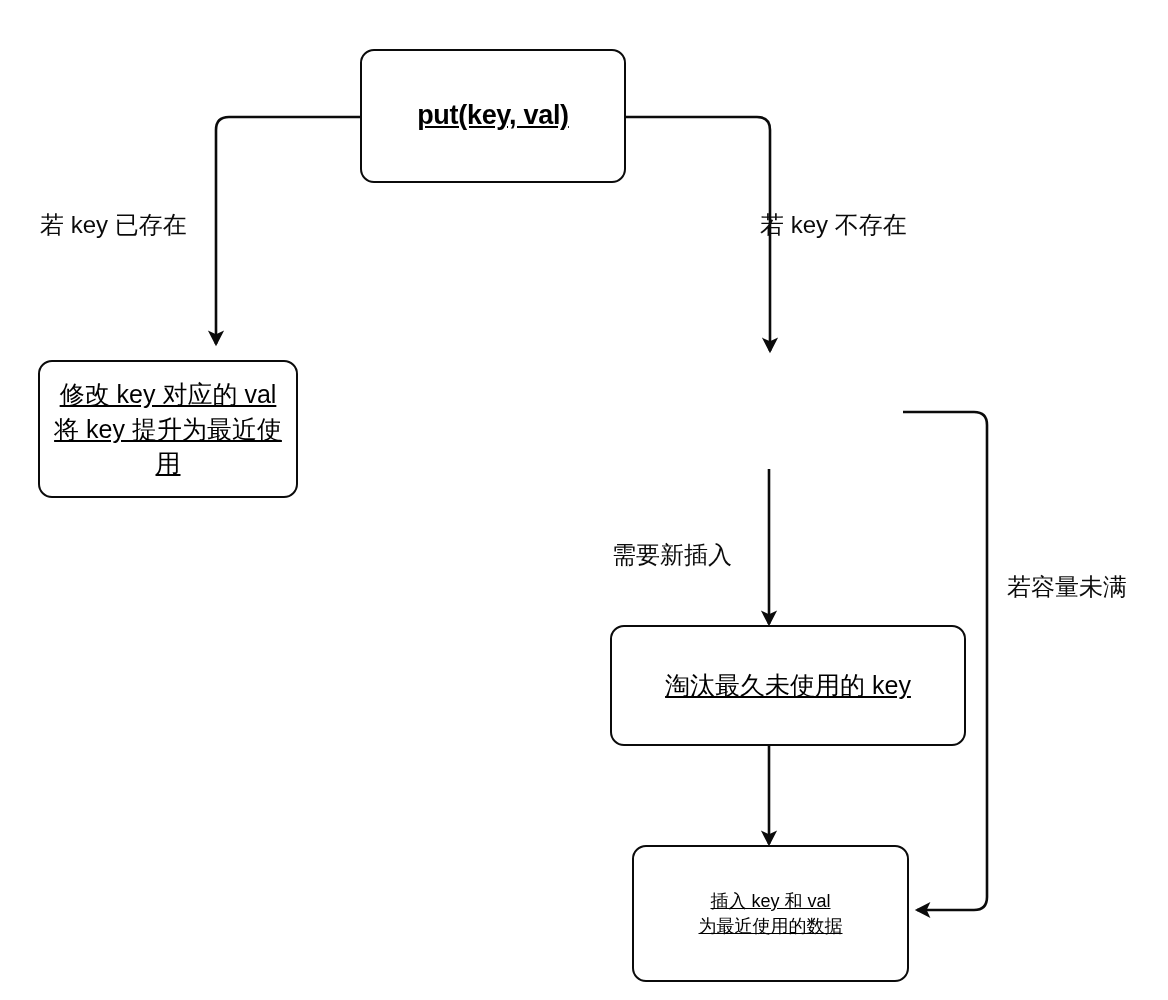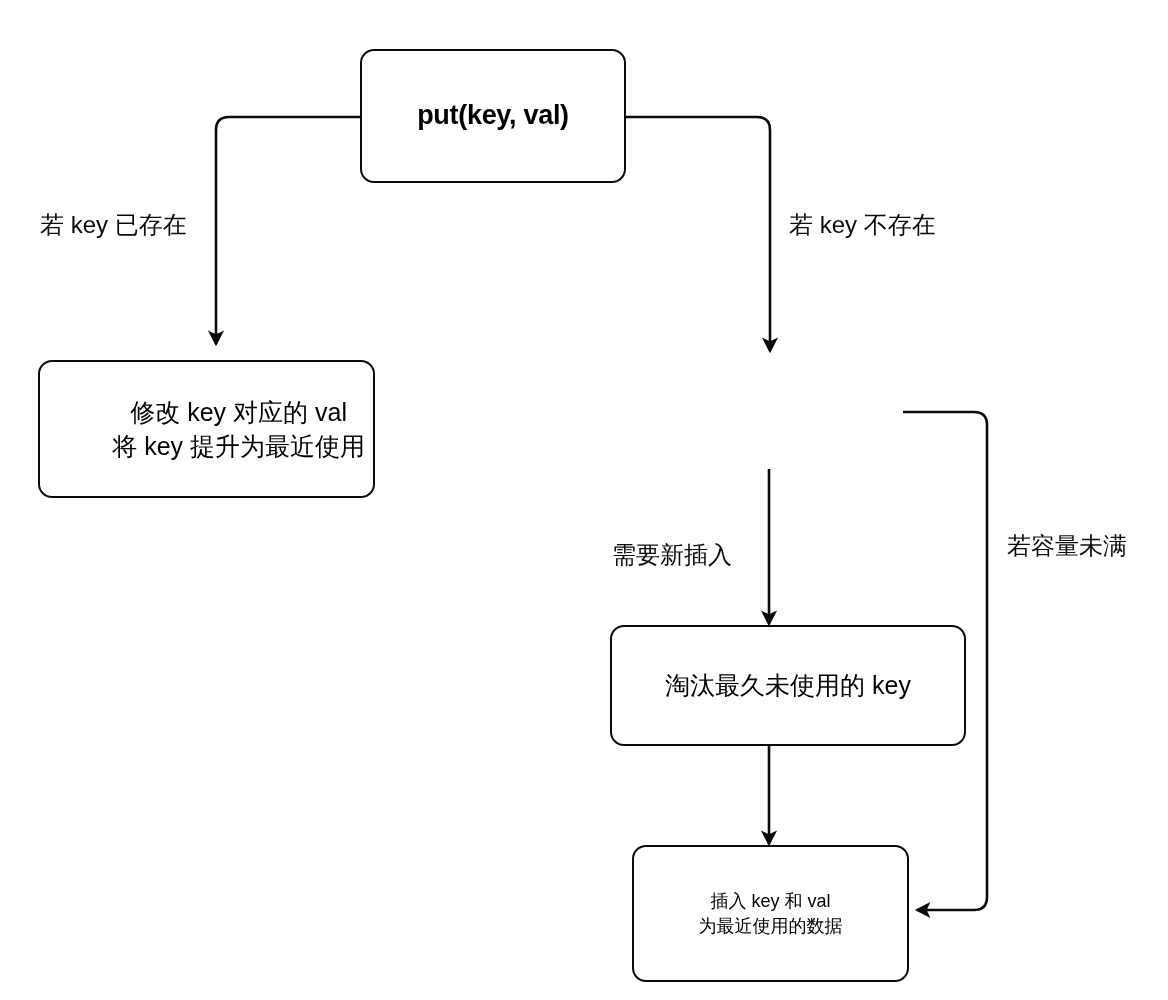--- a/index.html
+++ b/index.html
@@ -31,42 +31,42 @@
     border-radius: 14px;
     background: #ffffff;
     display: flex;
     align-items: center;
     justify-content: center;
     text-align: center;
     color: #000000;
     line-height: 1.38;
     white-space: pre-line;
     z-index: 2;
+    text-decoration: underline;
   }
   .node-text {
     display: block;
     padding: 0 8px;
     white-space: pre-line;
   }
   #node-put {
     left: 360px;
     top: 49px;
     width: 266px;
     height: 134px;
     font-size: 27px;
     font-weight: bold;
     letter-spacing: -0.3px;
   }
   #node-update {
     left: 38px;
     top: 360px;
-    width: 337px;
+    width: 260px;
     height: 138px;
     font-size: 25px;
-    justify-content: flex-end;
   }
   #node-insert-new {
     left: 635px;
     top: 360px;
     width: 268px;
     height: 109px;
     font-size: 25px;
   }
   #node-evict {
     left: 610px;
@@ -83,23 +83,23 @@
     font-size: 18px;
   }
   .edge-label {
     position: absolute;
     font-size: 24px;
     color: #0b0b0b;
     white-space: nowrap;
     z-index: 3;
   }
   #label-key-exists   { left: 40px;  top: 209px; }
-  #label-key-missing  { left: 789px; top: 209px; text-align: right; }
+  #label-key-missing  { left: 760px; top: 209px; text-align: right; }
   #label-cap-full     { left: 612px; top: 539px; }
-  #label-cap-not-full { left: 1007px; top: 530px; text-align: right; }
+  #label-cap-not-full { left: 1007px; top: 571px; text-align: right; }
 </style>
 </head>
 <body>
 
 <div id="canvas">
 
   <svg id="wires" viewBox="0 0 1168 1000" xmlns="http://www.w3.org/2000/svg">
     <defs>
       <marker id="arrow" viewBox="0 0 12 12" refX="9.2" refY="6" markerWidth="7.2" markerHeight="7.2" orient="auto-start-reverse">
         <path d="M 0.6 0.8 L 10.6 6 L 0.6 11.2 L 3.0 6 Z" fill="#0b0b0b"></path>

